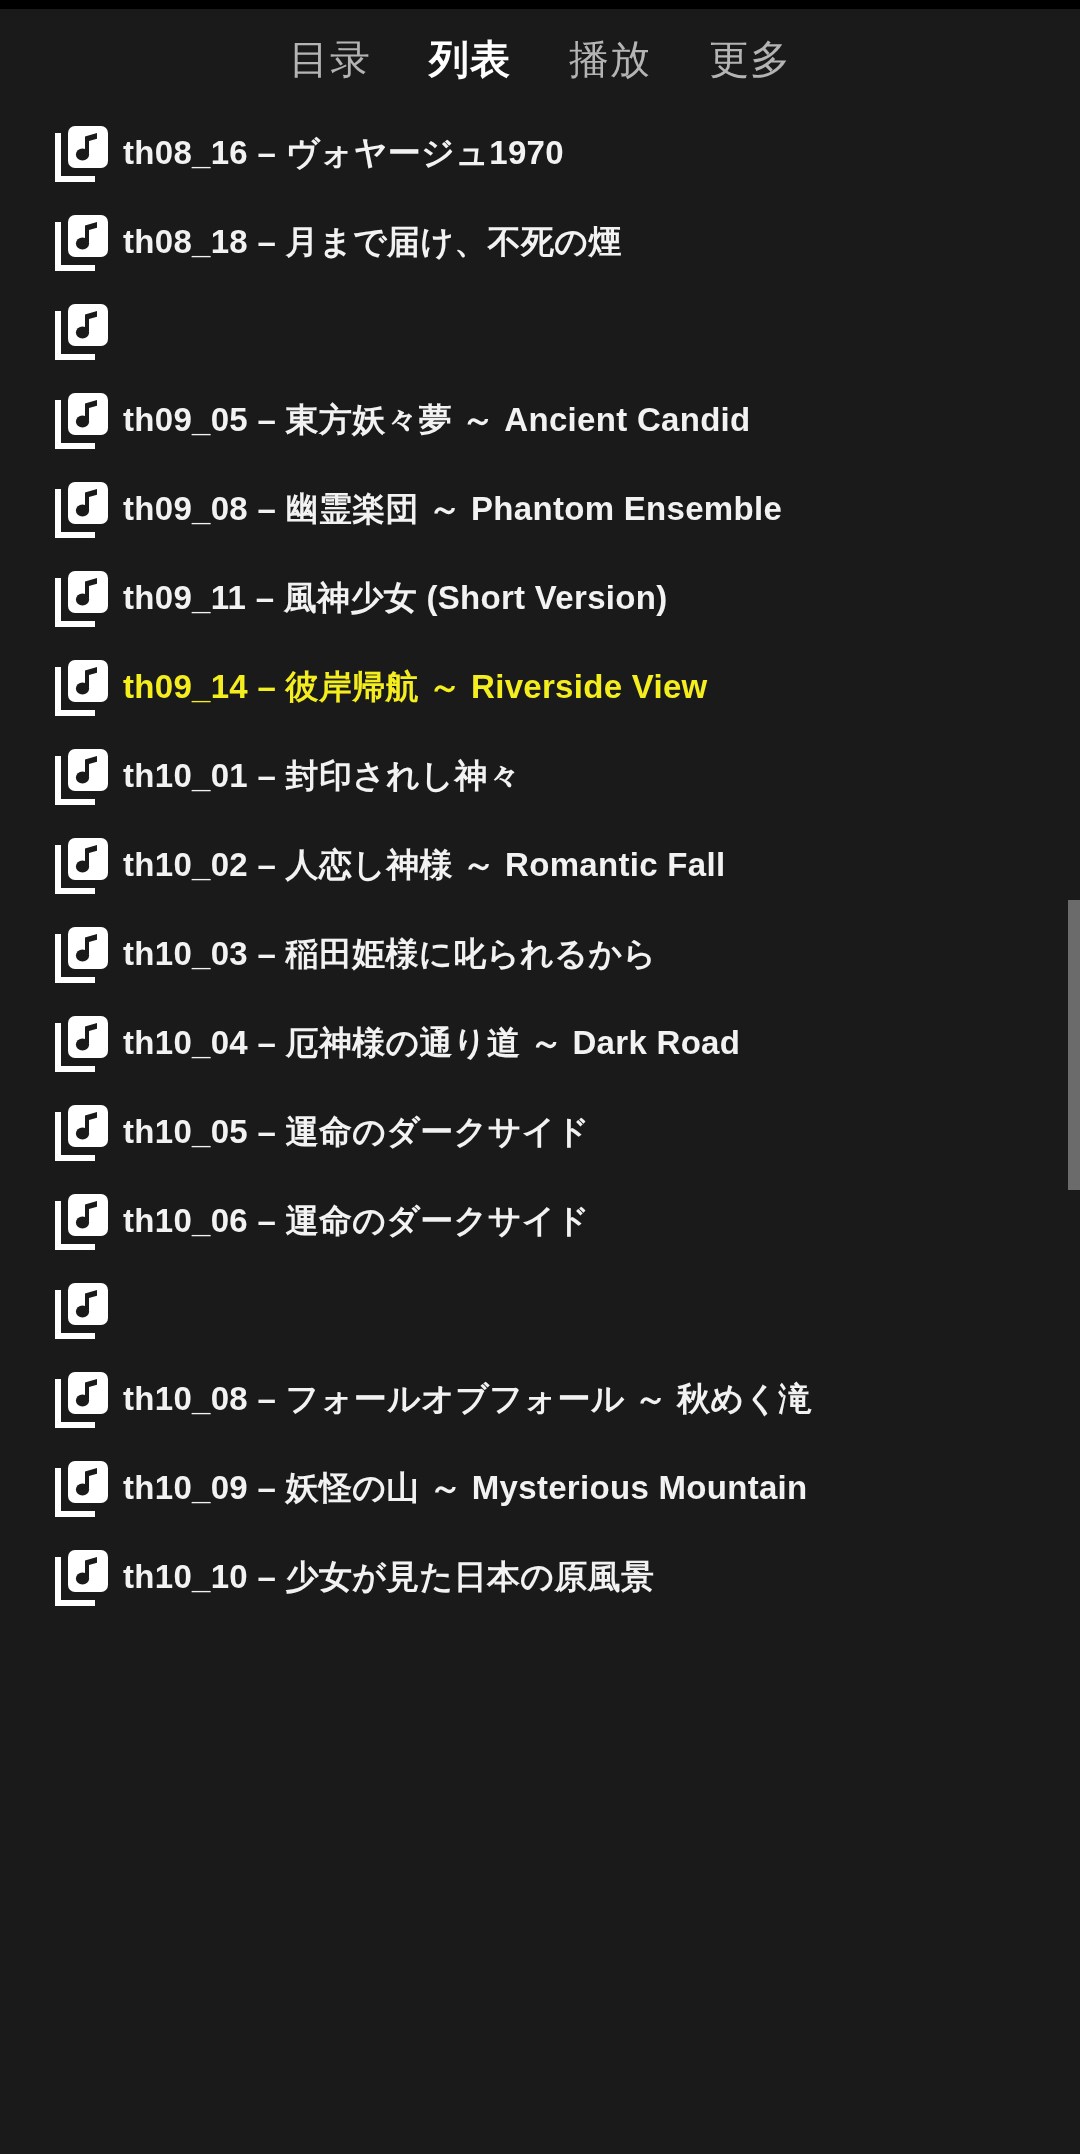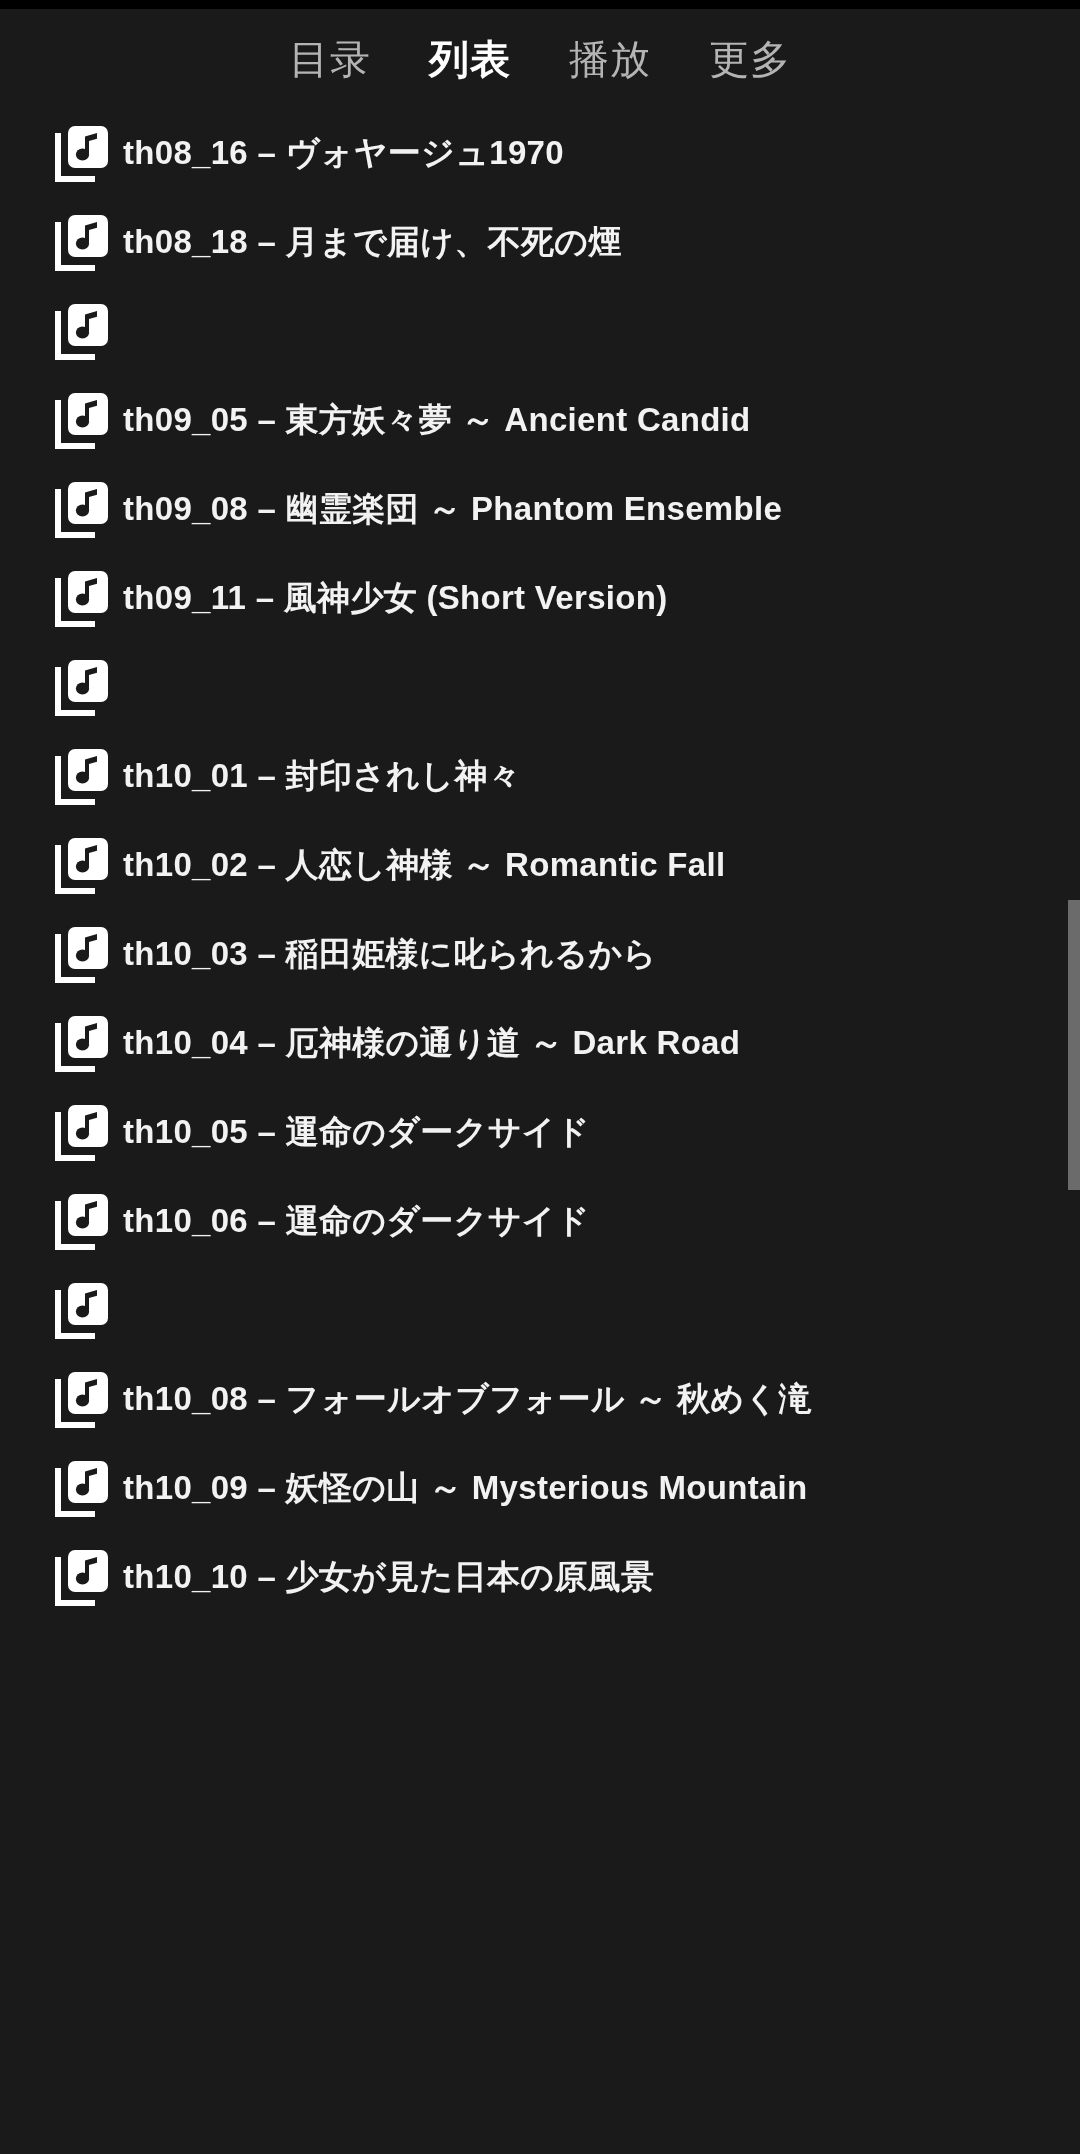--- a/index.html
+++ b/index.html
@@ -174,20 +174,21 @@
       </div>
       <div class="row highlight">
         <span class="row-icon">
           <svg viewBox="0 0 56 58" xmlns="http://www.w3.org/2000/svg">
             <path d="M3 9 L3 55 L40 55" fill="none" stroke="#ffffff" stroke-width="6" stroke-linecap="butt" stroke-linejoin="miter"></path>
             <rect x="13" y="2" width="40" height="42" rx="7" ry="7" fill="#ffffff"></rect>
             <path d="M42 9 L30 12.5 L30 29.5 L34 29.5 L34 17 L42 14.8 Z" fill="#1a1a1a"></path>
             <ellipse cx="27.5" cy="30.5" rx="6.6" ry="6" fill="#1a1a1a"></ellipse>
           </svg>
         </span>
+        <span class="row-label">th09_14 – 彼岸帰航 ～ Riverside View</span>
       </div>
       <div class="row">
         <span class="row-icon">
           <svg viewBox="0 0 56 58" xmlns="http://www.w3.org/2000/svg">
             <path d="M3 9 L3 55 L40 55" fill="none" stroke="#ffffff" stroke-width="6" stroke-linecap="butt" stroke-linejoin="miter"></path>
             <rect x="13" y="2" width="40" height="42" rx="7" ry="7" fill="#ffffff"></rect>
             <path d="M42 9 L30 12.5 L30 29.5 L34 29.5 L34 17 L42 14.8 Z" fill="#1a1a1a"></path>
             <ellipse cx="27.5" cy="30.5" rx="6.6" ry="6" fill="#1a1a1a"></ellipse>
           </svg>
         </span>

